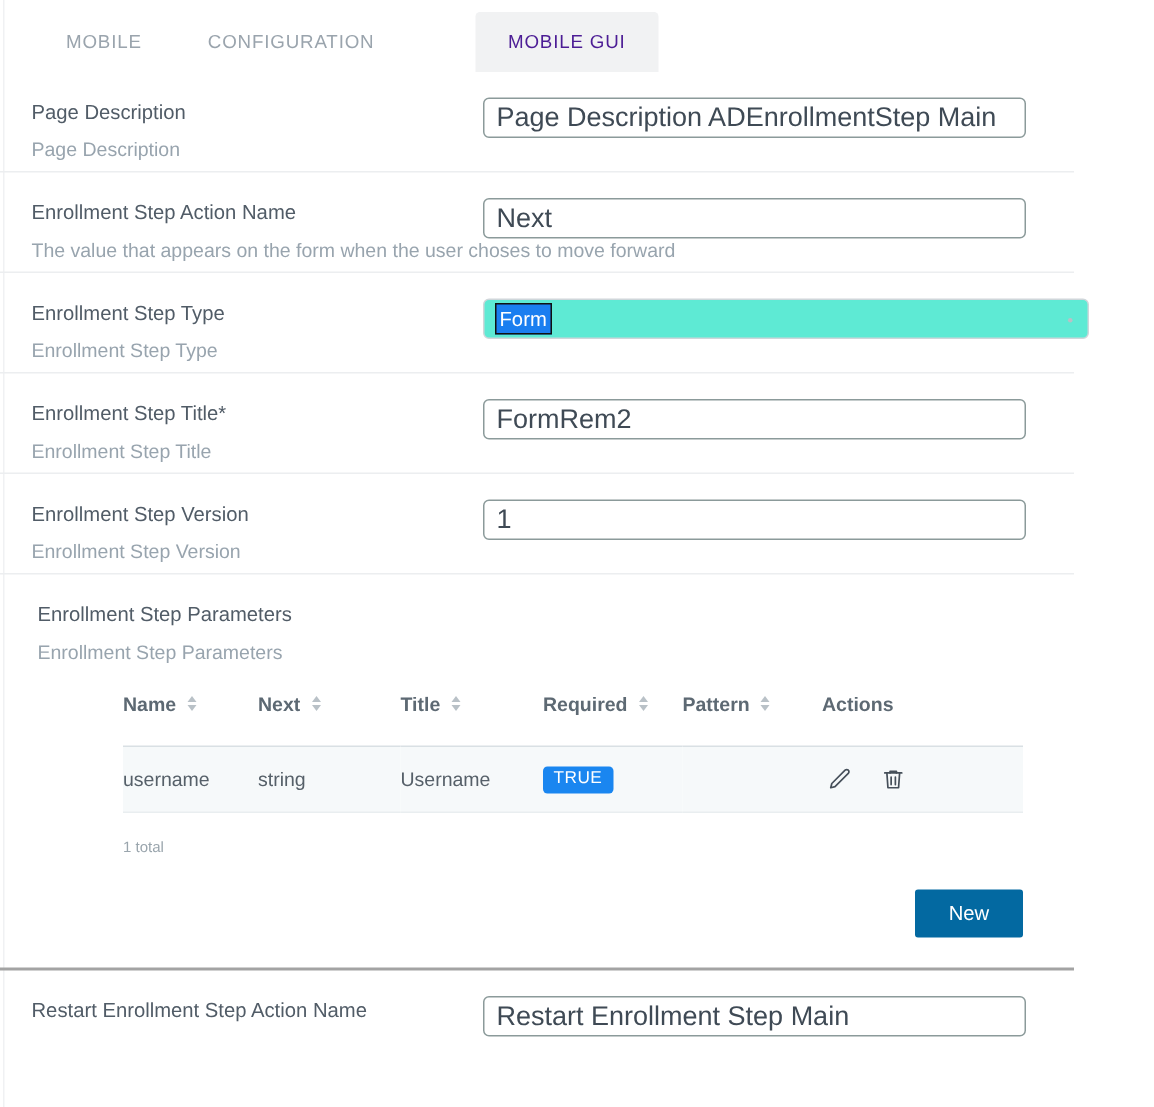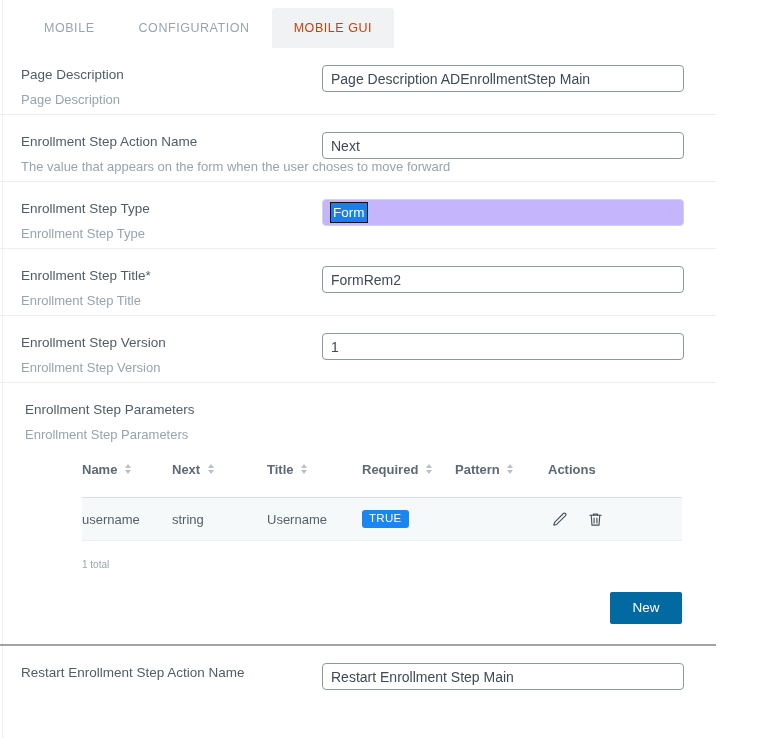--- a/index.html
+++ b/index.html
@@ -41,21 +41,22 @@
     letter-spacing: 0.55px;
     color: #9aa4ad;
     background: transparent;
     border-radius: 3px 3px 0 0;
     line-height: 20px;
     cursor: pointer;
     white-space: nowrap;
   }
   .tab.active {
     background: #f1f2f3;
-    color: #c2410c;
+    color: #4c1d95;
+    margin-left: 45px;
   }
 
   
   .field-row {
     position: relative;
     display: flex;
     align-items: flex-start;
     padding: 17px 0 5px 0;
     border-bottom: 1px solid #eceef0;
     max-width: 716px;
@@ -85,37 +86,37 @@
     flex: 1 1 auto;
     padding-right: 16px;
     position: relative;
   }
   .text-input {
     display: block;
     width: 362px;
     height: 27px;
     padding: 2px 8px;
     font-family: "Liberation Sans", sans-serif;
-    font-size: 14px;
+    font-size: 18px;
     color: #3f4a55;
     background: #ffffff;
     border: 1px solid #8b9a9a;
     border-radius: 4px;
     outline: none;
     line-height: 23px;
   }
 
   
   .select-shell {
     position: relative;
-    width: 362px;
+    width: 404px;
     height: 27px;
     border: 1px solid #cfd6da;
     border-radius: 4px;
-    background: #c4b5fd;
+    background: #5eead4;
   }
   .select-selection {
     position: absolute;
     left: 7px;
     top: 2px;
     display: inline-block;
     padding: 1px 2px 1px 2px;
     font-size: 13.5px;
     line-height: 17px;
     color: #ffffff;

